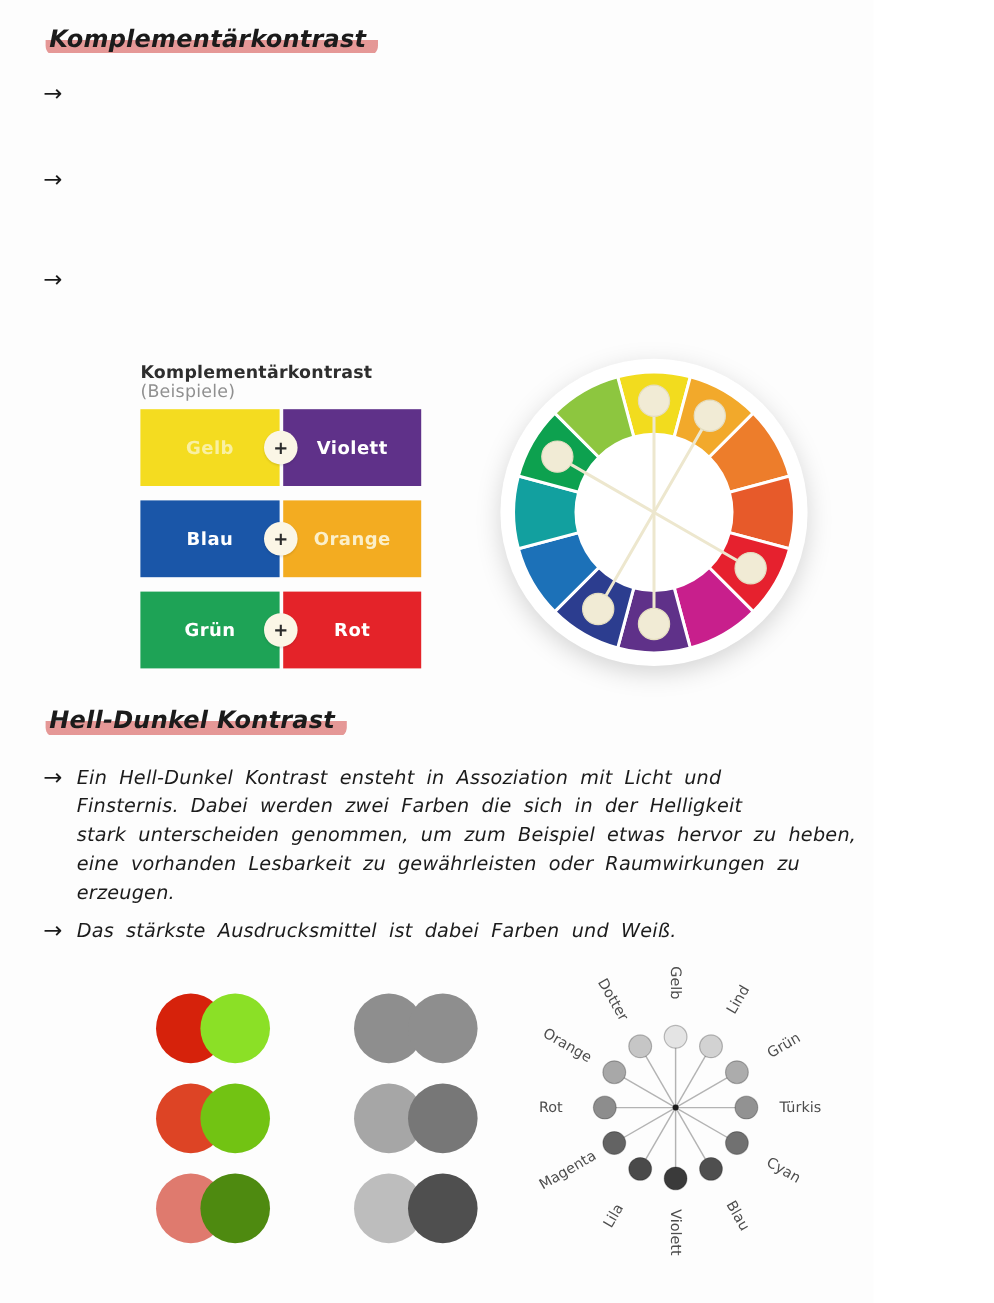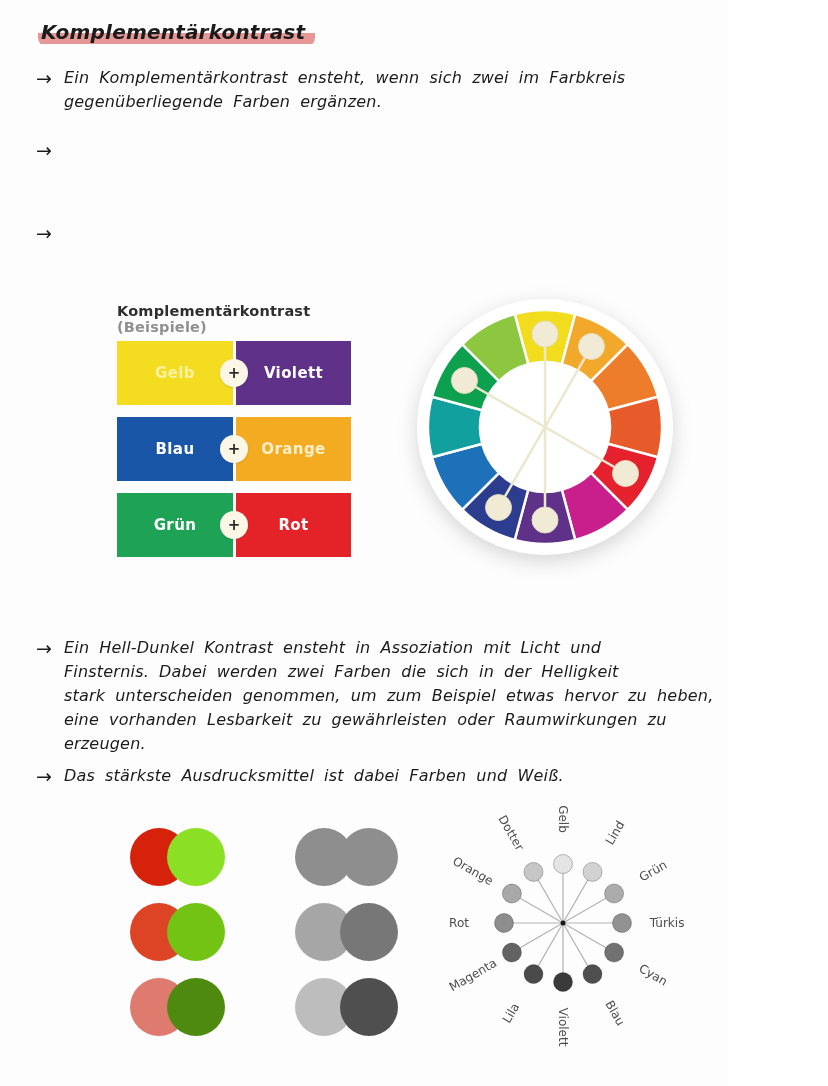--- a/index.html
+++ b/index.html
@@ -14,21 +14,21 @@
   .hl-strip{
     padding:1px 10px 3px 3px;border-radius:9px;
     background:linear-gradient(to bottom,rgba(0,0,0,0) 50%,rgba(221,118,116,.75) 50%,rgba(221,118,116,.75) 90%,rgba(0,0,0,0) 90%);
   }
   .bullet{position:absolute;left:36px;display:flex;gap:12px;font-size:16px;line-height:24px;}
   .bullet .arrow{font-size:19px;font-style:normal;line-height:24px;flex:0 0 auto;}
   .bullet .btxt{white-space:pre-wrap;word-spacing:.30em;letter-spacing:.2px;}
 
   .fig-pairs{position:absolute;left:117px;top:303px;width:260px;height:256px;}
   .fig-title{font-size:14.5px;color:#2E2E2E;font-weight:bold;letter-spacing:.2px;}
-  .fig-title .note{color:#909090;font-weight:bold;}
+  .fig-title .note{color:#909090;font-weight:normal;}
   .pair-row{position:absolute;left:0;width:234px;height:64px;}
   .pair-block{position:absolute;top:0;height:64px;display:flex;align-items:center;justify-content:center;
     font-weight:bold;font-size:15px;letter-spacing:.4px;}
   .pair-left{left:0;width:116px;}
   .pair-right{left:119px;width:115px;}
   .plus-circle{position:absolute;left:103px;top:18px;width:28px;height:28px;border-radius:50%;
     background:#FBF6E6;display:flex;align-items:center;justify-content:center;
     font-size:15px;font-weight:bold;color:#2b2b2b;box-shadow:0 1px 2px rgba(0,0,0,.12);}
 
   #wheel-svg{position:absolute;left:415px;top:297px;filter:drop-shadow(0 6px 10px rgba(0,0,0,.16));}
@@ -43,22 +43,20 @@
 <body>
 
 <div class="page">
 
   <div class="sec-title hand" style="top:20px">
     <span class="hl-strip">Komplementärkontrast</span>
   </div>
 
   <div class="bullet hand" style="top:66px;width:760px">
     <span class="arrow">→</span>
-    <span class="btxt">Ein Komplementärkontrast ensteht, wenn sich zwei im Farbkreis
-gegenüberliegende Farben ergänzen.</span>
   </div>
   <div class="bullet hand" style="top:138px;width:760px">
     <span class="arrow">→</span>
   </div>
   <div class="bullet hand" style="top:221px;width:770px">
     <span class="arrow">→</span>
   </div>
 
   <div class="fig-pairs">
     <div class="fig-title">
@@ -102,20 +100,23 @@
       <line x1="176.5" y1="49.459637448047204" x2="83.50000000000003" y2="210.5403625519528" stroke="#EDE7CE" stroke-width="2.5" stroke-linecap="round"></line>
       <line x1="210.5403625519528" y1="176.5" x2="49.459637448047204" y2="83.5" stroke="#EDE7CE" stroke-width="2.5" stroke-linecap="round"></line>
       <circle cx="130" cy="37" r="13" fill="#F1EBD5" stroke="#E4DDC0" stroke-width="1"></circle>
       <circle cx="176.5" cy="49.459637448047204" r="13" fill="#F1EBD5" stroke="#E4DDC0" stroke-width="1"></circle>
       <circle cx="210.5403625519528" cy="176.5" r="13" fill="#F1EBD5" stroke="#E4DDC0" stroke-width="1"></circle>
       <circle cx="130" cy="223" r="13" fill="#F1EBD5" stroke="#E4DDC0" stroke-width="1"></circle>
       <circle cx="83.50000000000003" cy="210.5403625519528" r="13" fill="#F1EBD5" stroke="#E4DDC0" stroke-width="1"></circle>
       <circle cx="49.459637448047204" cy="83.5" r="13" fill="#F1EBD5" stroke="#E4DDC0" stroke-width="1"></circle>
     </svg>
 
+  <div class="sec-title hand" style="top:588px">
+    <span class="hl-strip">Hell-Dunkel Kontrast</span>
+  </div>
 
   <div class="bullet hand" style="top:636px;width:770px">
     <span class="arrow">→</span>
     <span class="btxt">Ein Hell-Dunkel Kontrast ensteht in Assoziation mit Licht und
 Finsternis. Dabei werden zwei Farben die sich in der Helligkeit
 stark unterscheiden genommen, um zum Beispiel etwas hervor zu heben,
 eine vorhanden Lesbarkeit zu gewährleisten oder Raumwirkungen zu
 erzeugen.</span>
   </div>
   <div class="bullet hand" style="top:764px;width:760px">

